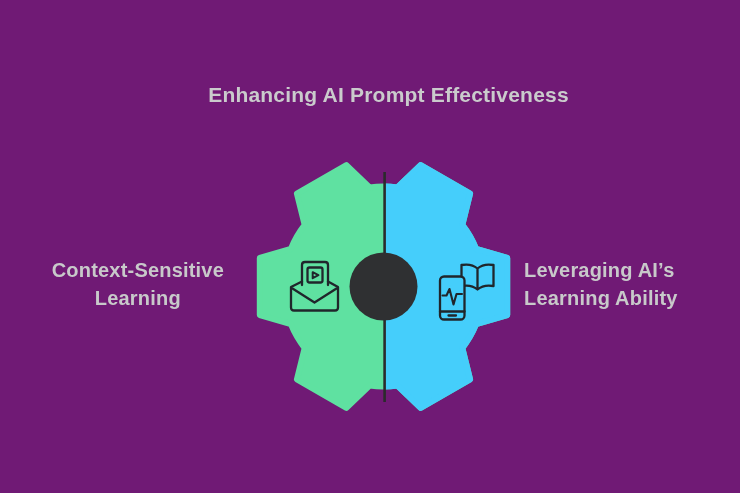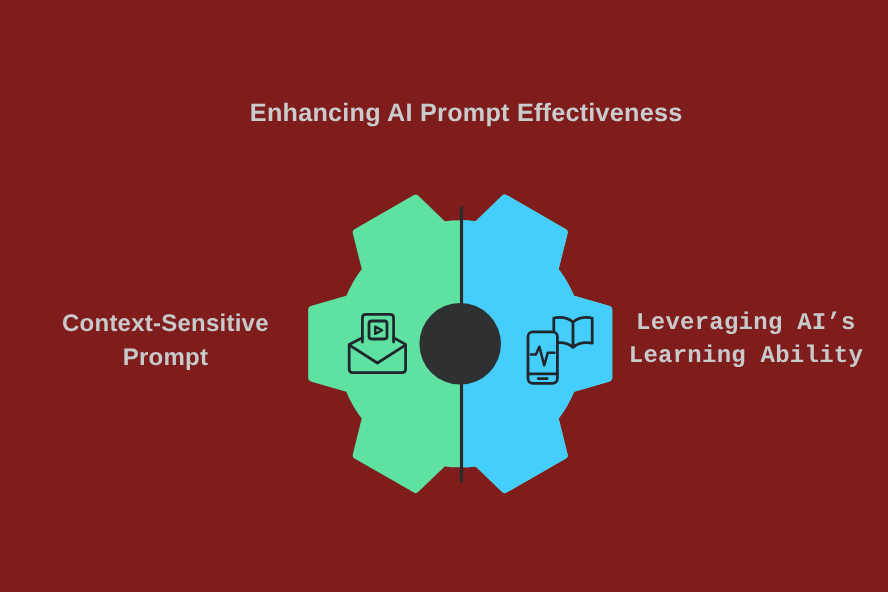--- a/index.html
+++ b/index.html
@@ -7,21 +7,21 @@
     padding: 0;
     background: #2a2b2c;
     width: 740px;
     height: 493px;
     overflow: hidden;
   }
   .stage {
     position: relative;
     width: 740px;
     height: 493px;
-    background: #7f1d1d;
+    background: #701a75;
     font-family: "Liberation Sans", "DejaVu Sans", sans-serif;
   }
   .title {
     position: absolute;
     left: 37px;
     right: 0;
     top: 83px;
     text-align: center;
     font-size: 21px;
     font-weight: 700;
@@ -45,22 +45,21 @@
     color: #c8c9ca;
     letter-spacing: 0.2px;
     white-space: nowrap;
   }
   .side-label.left {
     right: 516px;
     text-align: center;
   }
   .side-label.right {
     left: 524px;
-    text-align: center;
-    font-family: Liberation Mono, monospace;
+    text-align: left;
   }
 </style>
 </head>
 <body>
 
 <div class="stage">
 
   <div class="title">Enhancing AI Prompt Effectiveness</div>
 
   <svg class="gear-svg" viewBox="0 0 740 493" xmlns="http://www.w3.org/2000/svg">
@@ -116,21 +115,21 @@
                L477.5 289.5"></path>
       <rect x="440" y="276.5" width="24.5" height="43" rx="4" fill="#45cefb"></rect>
       <path d="M440 311.5 L464.5 311.5"></path>
       <path d="M448.5 315.5 L456 315.5"></path>
       <path stroke-width="2.1" d="M442.5 295.5 L446.5 295.5 L449.5 289 L453.5 304.5 L456.5 294 L462 294"></path>
     </g>
   </svg>
 
   <div class="side-label left">
     <div>Context-Sensitive</div>
-    <div>Prompt</div>
+    <div>Learning</div>
   </div>
 
   <div class="side-label right">
     <div>Leveraging AI’s</div>
     <div>Learning Ability</div>
   </div>
 
 </div>
 
 </body></html>

